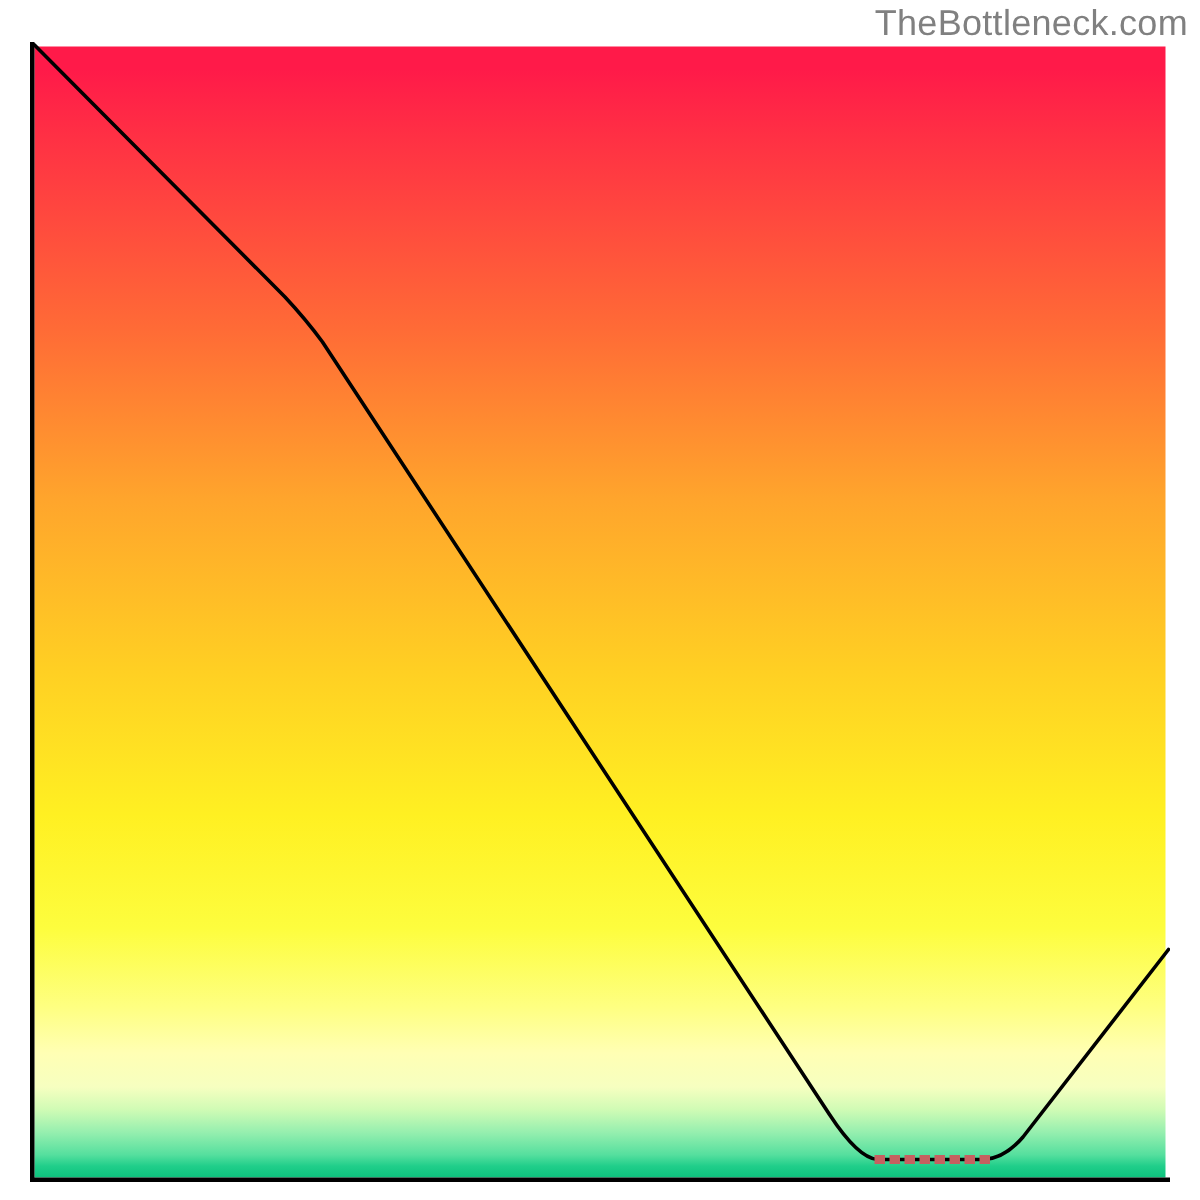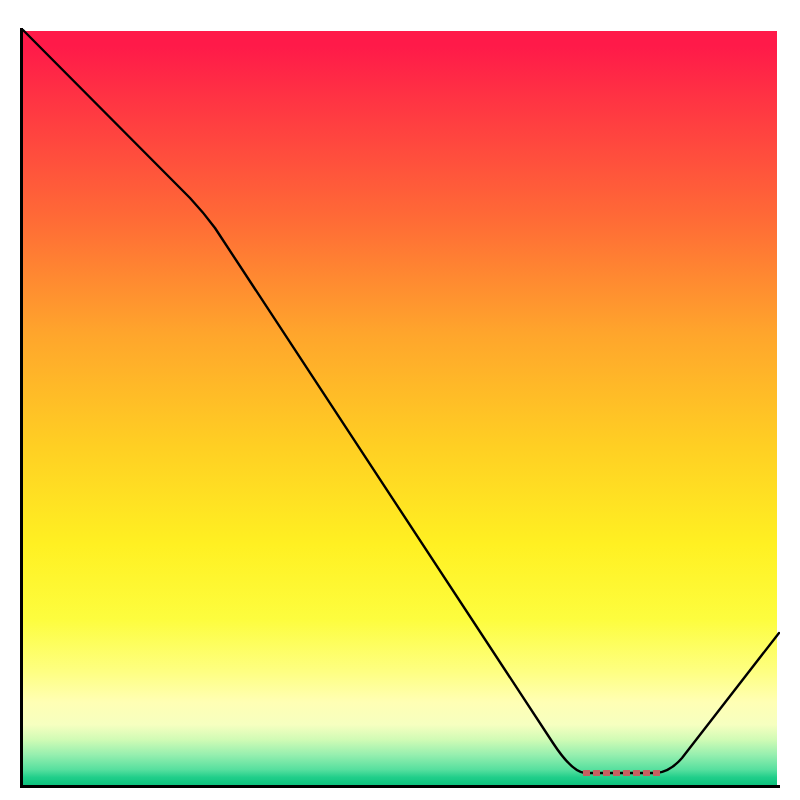--- a/index.html
+++ b/index.html
@@ -78,20 +78,21 @@
     top: 0;
     width: 100%;
     height: 100%;
   }
 </style>
 </head>
 <body>
 
 <div class="frame">
 
+  <div class="watermark">TheBottleneck.com</div>
 
   <div class="plot-outer">
 
     <div class="plot-gradient"></div>
 
     <svg class="curve" viewBox="0 0 760 760" preserveAspectRatio="none">
 
       <path d="M 3 2
                L 170 170
                Q 184 185 195 200

